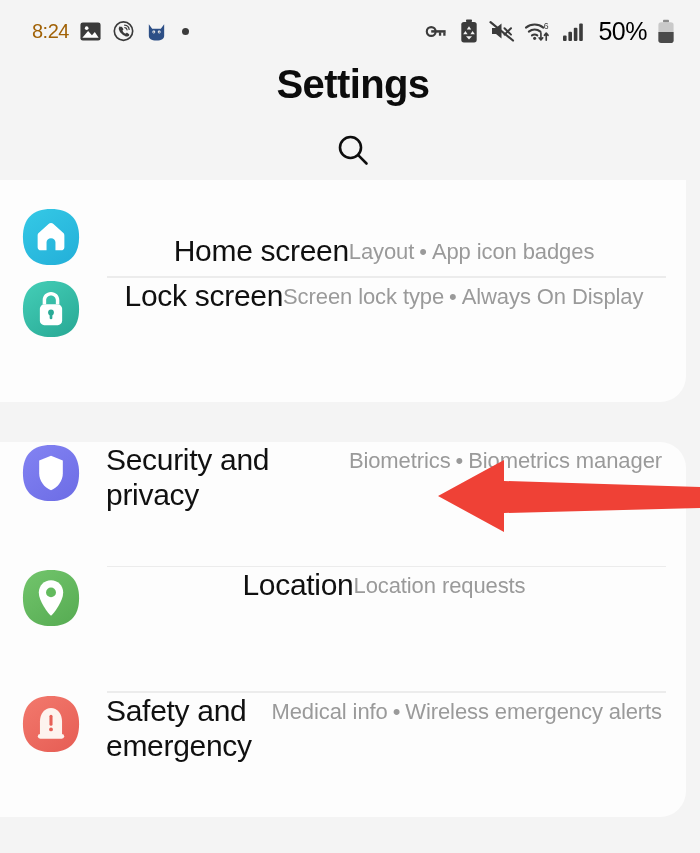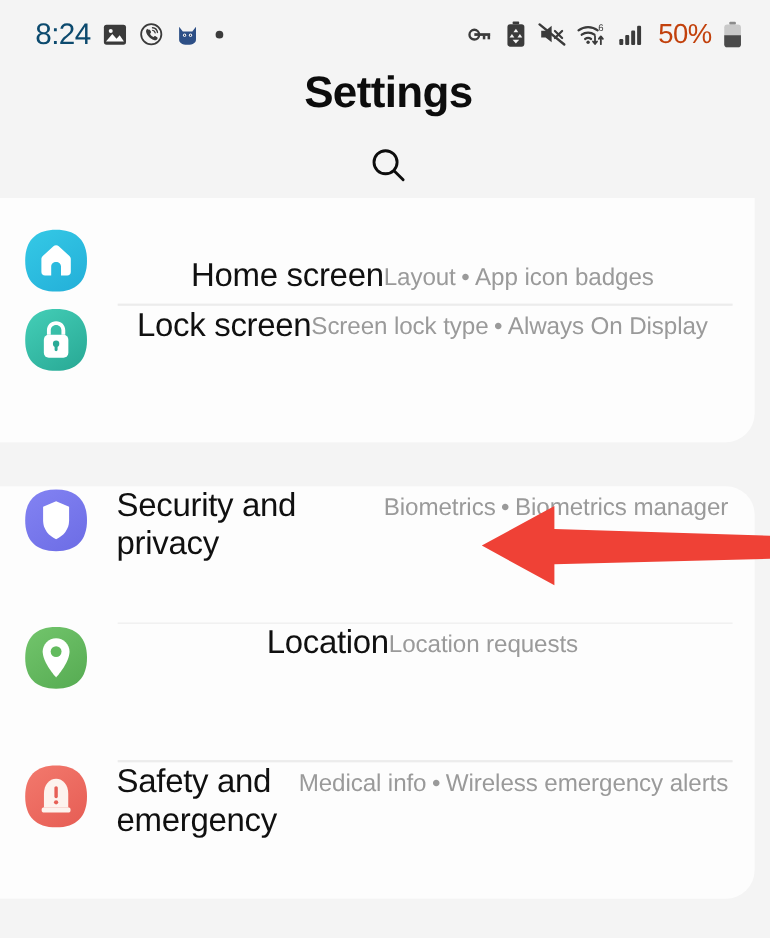--- a/index.html
+++ b/index.html
@@ -34,33 +34,33 @@
     padding: 0 24px 0 32px;
     box-sizing: border-box;
     background: #f4f4f4;
   }
   .sb-left {
     display: flex;
     align-items: center;
     gap: 10px;
   }
   .sb-clock {
-    font-size: 27px;
-    color: #0c4a6e;
+    font-size: 20px;
+    color: #a16207;
     letter-spacing: -0.5px;
     font-weight: 400;
   }
   .sb-right {
     display: flex;
     align-items: center;
     gap: 9px;
   }
   .sb-pct {
     font-size: 25px;
-    color: #c2410c;
+    color: #000000;
     letter-spacing: -0.5px;
     margin-left: 2px;
   }
   .sb-icon {
     display: inline-flex;
     align-items: center;
     justify-content: center;
     line-height: 0;
   }
   .dot-ind {

